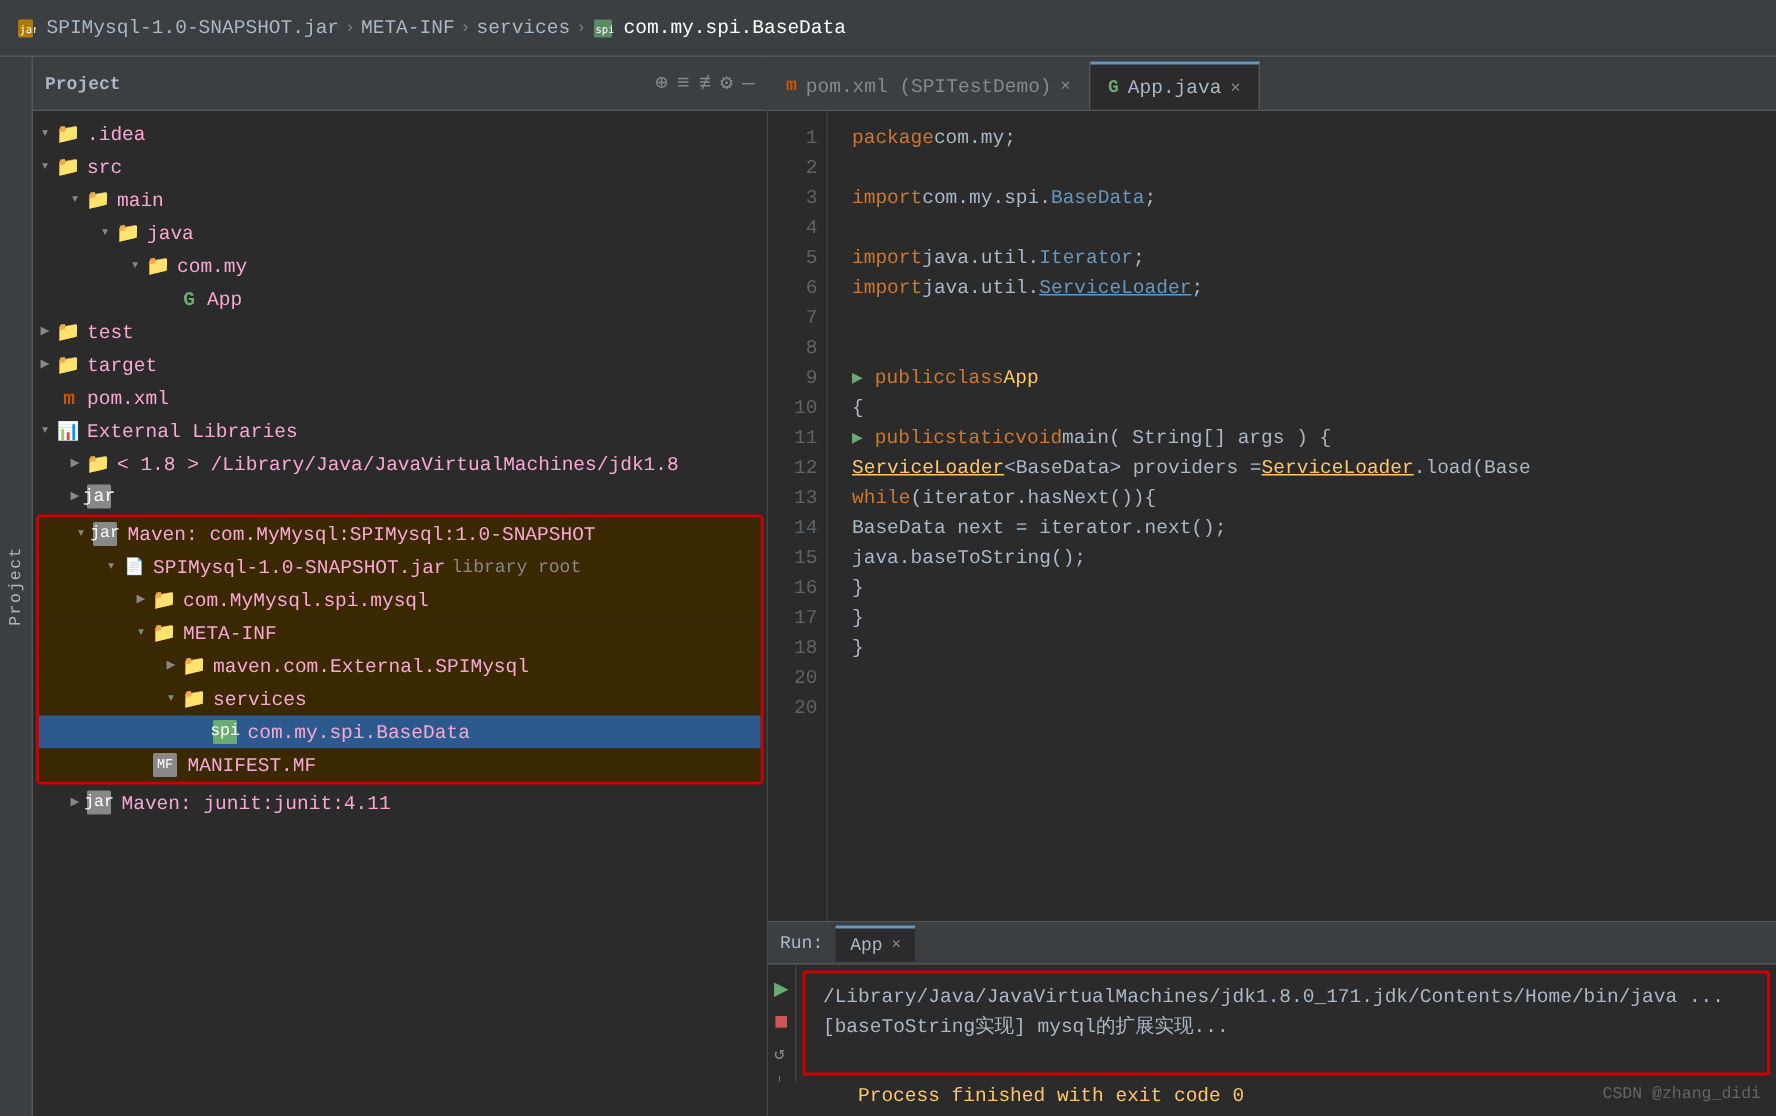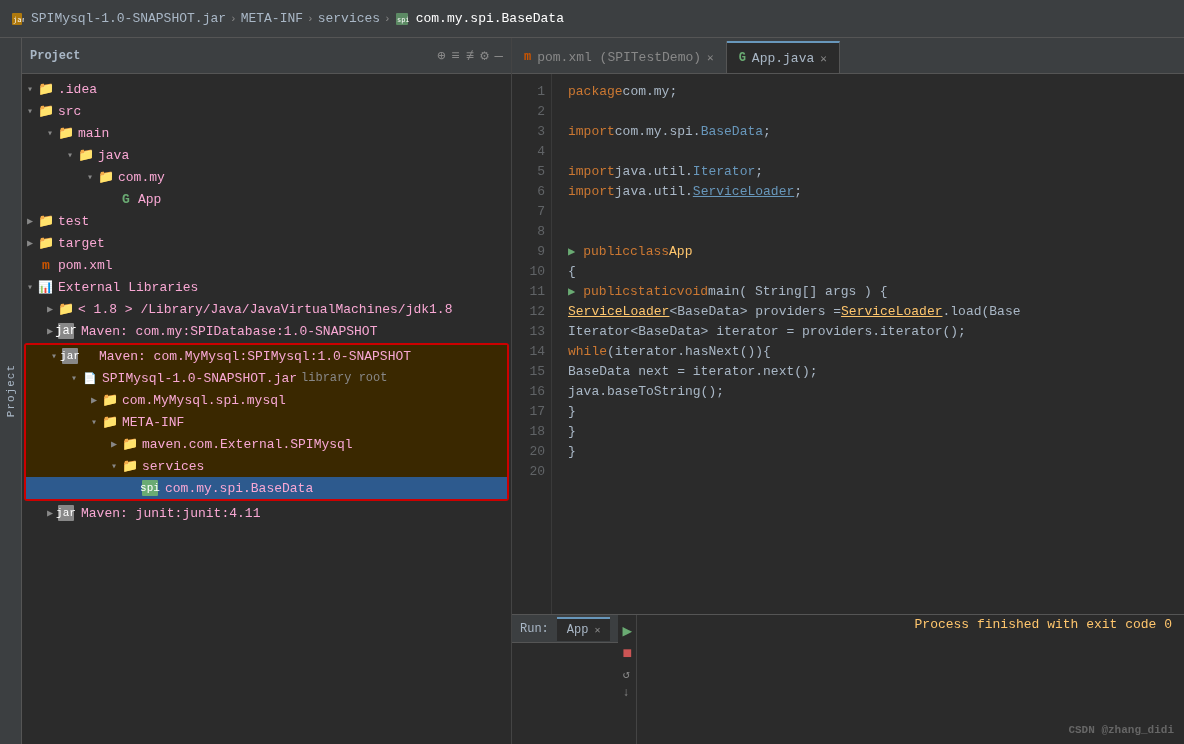--- a/index.html
+++ b/index.html
@@ -251,21 +251,21 @@
     .pkg { color: #a9b7c6; }
     .pkg2 { color: #6897bb; } 
     .underline { text-decoration: underline; }
 
     
     .run-panel {
       height: 130px;
       background: #2b2b2b;
       border-top: 1px solid #555;
       display: flex;
-      flex-direction: row;
+      flex-direction: column;
       flex-shrink: 0;
     }
     .run-tab-bar {
       height: 28px;
       background: #3c3f41;
       display: flex;
       align-items: center;
       padding: 0 8px;
       border-bottom: 1px solid #555;
     }
@@ -323,21 +323,20 @@
     }
     .exit-success {
       color: #ffc66d;
     }
     .csdn-watermark {
       position: absolute;
       bottom: 8px;
       right: 10px;
       font-size: 11px;
       color: #666;
-      font-weight: bold;
     }
 
     
     ::-webkit-scrollbar { width: 6px; height: 6px; }
     ::-webkit-scrollbar-track { background: #2b2b2b; }
     ::-webkit-scrollbar-thumb { background: #555; }
   </style>
 </head>
 <body>
 
@@ -459,30 +458,29 @@
         <span class="indent" style="width:20px"></span>
         <span class="tree-arrow">▶</span>
         <span class="tree-icon folder-gray">📁</span>
         <span class="tree-label">&lt; 1.8 &gt; /Library/Java/JavaVirtualMachines/jdk1.8</span>
       </div>
 
       <div class="tree-item">
         <span class="indent" style="width:20px"></span>
         <span class="tree-arrow">▶</span>
         <span class="tree-icon jar-icon" style="font-size:12px; background:#888; color:white; padding:0 2px; border-radius:1px;">jar</span>
-        <span class="tree-label" style="margin-left:3px;">Maven: com.my:SPIDatabase:1.0-SNAPSHOT</span>
       </div>
 
       <div style="border: 2px solid #cc0000; border-radius: 3px; margin: 1px 2px;">
 
         <div class="tree-item" style="background:#3a2800;">
           <span class="indent" style="width:20px"></span>
           <span class="tree-arrow">▾</span>
           <span class="tree-icon" style="font-size:11px; background:#888; color:white; padding:0 2px; border-radius:1px;">jar</span>
-          <span class="tree-label" style="margin-left:17px;">Maven: com.MyMysql:SPIMysql:1.0-SNAPSHOT</span>
+          <span class="tree-label" style="margin-left:3px;">Maven: com.MyMysql:SPIMysql:1.0-SNAPSHOT</span>
         </div>
 
         <div class="tree-item" style="background:#3a2800;">
           <span class="indent" style="width:40px"></span>
           <span class="tree-arrow">▾</span>
           <span class="tree-icon" style="font-size:11px; color:#cc8800;">📄</span>
           <span class="tree-label">SPIMysql-1.0-SNAPSHOT.jar</span>
           <span class="tree-label dim" style="margin-left:4px; color:#888; font-size:12px;">library root</span>
         </div>
 
@@ -514,20 +512,26 @@
           <span class="tree-label">services</span>
         </div>
 
         <div class="tree-item selected">
           <span class="indent" style="width:100px"></span>
           <span class="tree-arrow" style="visibility:hidden">▶</span>
           <span class="tree-icon" style="font-size:11px; background:#6aab73; color:white; padding:0 2px; border-radius:1px;">spi</span>
           <span class="tree-label" style="margin-left:3px;">com.my.spi.BaseData</span>
         </div>
 
+        <div class="tree-item" style="background:#3a2800;">
+          <span class="indent" style="width:60px"></span>
+          <span class="tree-arrow" style="visibility:hidden">▶</span>
+          <span class="tree-icon" style="font-size:9px; background:#888; color:white; padding:0 2px; border-radius:1px;">MF</span>
+          <span class="tree-label" style="margin-left:3px;">MANIFEST.MF</span>
+        </div>
       </div>
 
       <div class="tree-item">
         <span class="indent" style="width:20px"></span>
         <span class="tree-arrow">▶</span>
         <span class="tree-icon" style="font-size:11px; background:#888; color:white; padding:0 2px; border-radius:1px;">jar</span>
         <span class="tree-label" style="margin-left:3px;">Maven: junit:junit:4.11</span>
       </div>
     </div>
   </div>
@@ -627,23 +631,20 @@
         </div>
 
         <div class="code-line">
           <span class="type">        </span>
           <span class="cls2 underline">ServiceLoader</span>
           <span class="type">&lt;BaseData&gt; providers = </span>
           <span class="cls2 underline">ServiceLoader</span>
           <span class="type">.load(Base</span>
         </div>
 
-        <div class="code-line">
-          <span class="type">        Iterator&lt;BaseData&gt; iterator = providers.iterator();</span>
-        </div>
 
         <div class="code-line">
           <span class="type">        </span>
           <span class="kw">while</span>
           <span class="type">(iterator.hasNext()){</span>
         </div>
 
         <div class="code-line">
           <span class="type">            BaseData next = iterator.next();</span>
         </div>
@@ -676,20 +677,26 @@
           <span class="run-tab-close">✕</span>
         </div>
       </div>
       <div class="run-main">
         <div class="run-controls">
           <span class="run-control-btn">▶</span>
           <span class="run-control-btn red">■</span>
           <span class="run-control-btn gray">↺</span>
           <span class="run-control-btn gray">↓</span>
         </div>
+        <div style="border: 2px solid #cc0000; border-radius: 2px; margin: 4px; flex:1; overflow:hidden;">
+          <div class="run-body">
+            <div class="run-output-line">/Library/Java/JavaVirtualMachines/jdk1.8.0_171.jdk/Contents/Home/bin/java ...</div>
+            <div class="run-output-line">[baseToString实现] mysql的扩展实现...</div>
+          </div>
+        </div>
       </div>
       <div style="padding: 2px 12px 6px 60px;">
         <span class="exit-success">Process finished with exit code 0</span>
       </div>
     </div>
   </div>
 </div>
 
 <div class="csdn-watermark">CSDN @zhang_didi</div>
 

